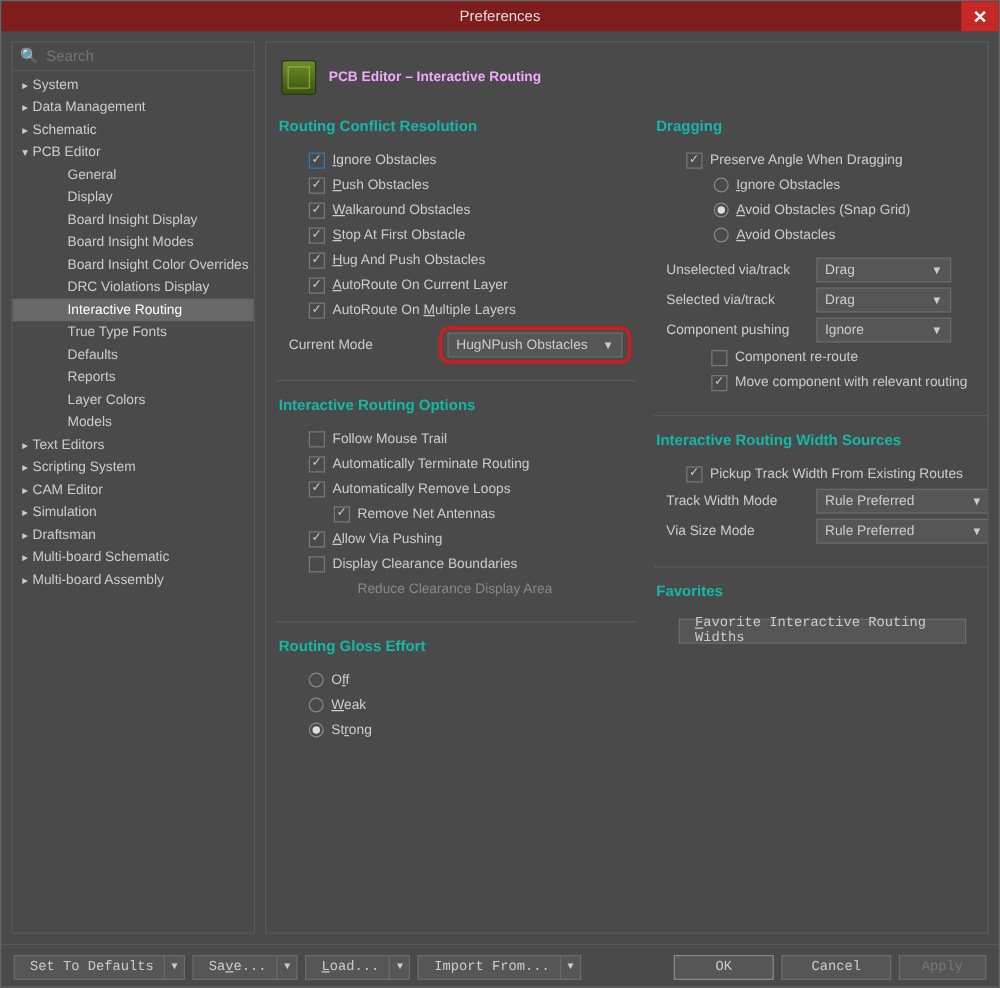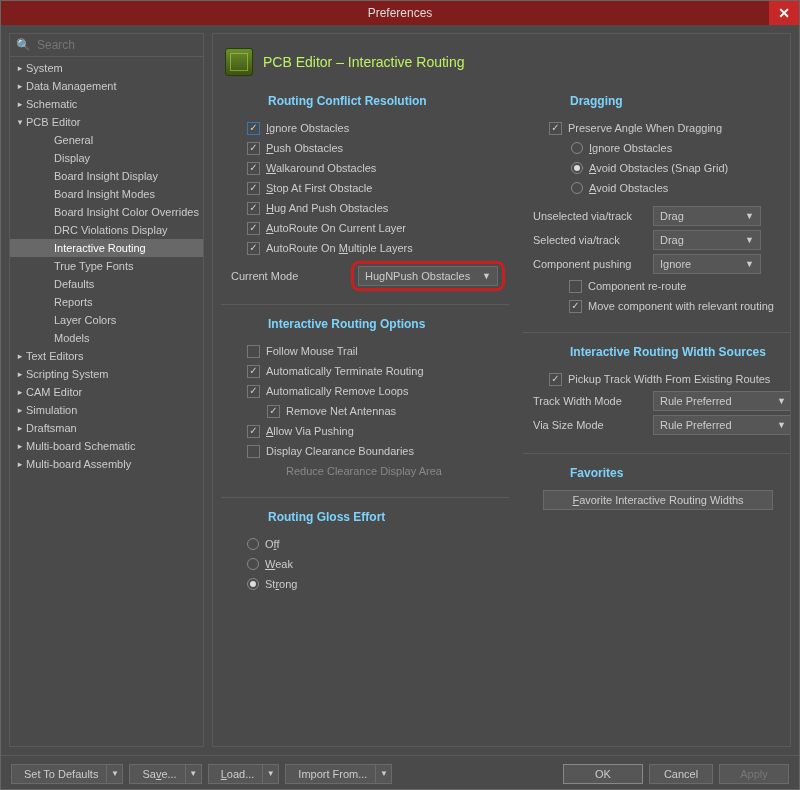--- a/index.html
+++ b/index.html
@@ -90,31 +90,30 @@
     background: linear-gradient(#6a8f2e, #3b5410);
     border: 1px solid #2a3a0a;
     border-radius: 3px;
     position: relative;
   }
   .page-header .page-icon::after {
     content: ""; position: absolute; inset: 4px;
     border: 1px solid #cddc39;
     opacity: .5;
   }
-  .page-title { font-size: 14px; color: #bef264; font-weight: 400; }
+  .page-title { font-size: 11px; color: #f0abfc; font-weight: 700; }
   .columns {
     display: flex; gap: 14px;
   }
   .col { flex: 1; }
   .group-title {
     font-weight: 600;
-    color: #7dd3fc;
+    color: #14b8a6;
     padding: 6px 2px;
     font-size: 12px;
-    margin-left: 45px;
   }
   .group-body {
     padding: 4px 4px 10px 10px;
   }
   .chk-row, .rad-row {
     display: flex; align-items: center;
     height: 20px;
     gap: 6px;
     font-size: 11px;
     padding-left: 16px;
@@ -185,30 +184,31 @@
     display: flex; align-items: center;
     padding: 0 10px;
     gap: 6px;
     border-top: 1px solid #5a5a5a;
   }
   .footer .right { margin-left: auto; display: flex; gap: 6px; }
   .btn {
     padding: 0 12px;
     justify-content: center;
     cursor: pointer;
+    font-family: Liberation Mono, monospace;
   }
   .btn .caret {
     position: absolute; right: 0; top: 0; bottom: 0; width: 16px;
     border-left: 1px solid #6a6a6a;
     display: flex; align-items: center; justify-content: center;
     font-size: 8px;
   }
   .btn.split { padding-right: 24px; }
   .btn.ok { width: 80px; border: 1px solid #888; }
-  .btn.cancel { width: 64px; }
+  .btn.cancel { width: 88px; }
   .btn.apply { width: 70px; color: #777; }
   .fav-btn {
     width: 230px; margin-left: 10px;
     justify-content: center;
   }
 </style>
 </head>
 <body>
 
 <div class="titlebar">

